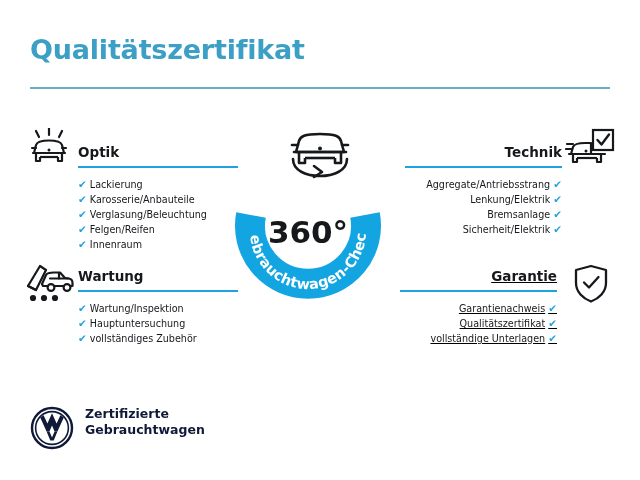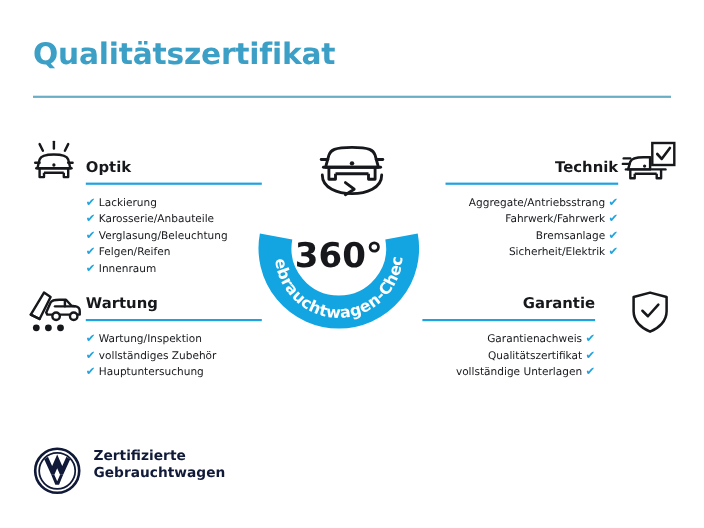--- a/index.html
+++ b/index.html
@@ -35,21 +35,21 @@
     background: #6aadc4;
   }
 
   
   .section {
     position: absolute;
   }
   .sec-optik    { left: 78px;  top: 144px; width: 160px; }
   .sec-wartung  { left: 78px;  top: 268px; width: 160px; }
   .sec-technik  { left: 405px; top: 144px; width: 157px; text-align: right; }
-  .sec-garantie { left: 384px; top: 268px; width: 157px; text-align: right; }
+  .sec-garantie { left: 400px; top: 268px; width: 157px; text-align: right; text-decoration: underline; }
 
   .sec-heading {
     font-size: 13.5px;
     font-weight: bold;
     color: #16181c;
     line-height: 17px;
     white-space: nowrap;
   }
   .sec-rule {
     height: 2px;
@@ -169,22 +169,22 @@
     <circle cx="20" cy="36" r="3.1" fill="#16181c"></circle>
     <circle cx="31" cy="36" r="3.1" fill="#16181c"></circle>
   </svg>
 </span>
 
 <div class="section sec-wartung sec-left">
   <div class="sec-heading">Wartung</div>
   <div class="sec-rule"></div>
   <ul class="sec-list">
     <li><span class="check">✔</span><span>Wartung/Inspektion</span></li>
+    <li><span class="check">✔</span><span>Hauptuntersuchung</span></li>
     <li><span class="check">✔</span><span>vollständiges Zubehör</span></li>
-    <li><span class="check">✔</span><span>Hauptuntersuchung</span></li>
   </ul>
 </div>
 
 <span class="sec-icon ico-technik">
   <svg width="50" height="40" viewBox="0 0 50 40" fill="none">
     <rect x="28" y="2" width="20" height="20" stroke="#16181c" stroke-width="2.2" fill="none"></rect>
     <path d="M32.5 12 L36.5 16.5 L44 6.5" stroke="#16181c" stroke-width="2.4" stroke-linecap="round" stroke-linejoin="round" fill="none"></path>
     <path d="M6 26 L8 19 C9 16.5 11.5 15 20 15 L26 15 L26 26 Z" stroke="#16181c" stroke-width="2.2" stroke-linejoin="round" fill="none"></path>
     <line x1="4" y1="26" x2="40" y2="26" stroke="#16181c" stroke-width="2.2" stroke-linecap="round"></line>
     <circle cx="21" cy="23" r="1.5" fill="#16181c"></circle>
@@ -194,21 +194,21 @@
     <line x1="2" y1="16" x2="8" y2="16" stroke="#16181c" stroke-width="2.2" stroke-linecap="round"></line>
     <line x1="1" y1="21" x2="7" y2="21" stroke="#16181c" stroke-width="2.2" stroke-linecap="round"></line>
   </svg>
 </span>
 
 <div class="section sec-technik sec-right">
   <div class="sec-heading">Technik</div>
   <div class="sec-rule"></div>
   <ul class="sec-list">
     <li><span>Aggregate/Antriebsstrang</span><span class="check">✔</span></li>
-    <li><span>Fahrwerk/Fahrwerk</span><span class="check">✔</span></li>
+    <li><span>Lenkung/Elektrik</span><span class="check">✔</span></li>
     <li><span>Bremsanlage</span><span class="check">✔</span></li>
     <li><span>Sicherheit/Elektrik</span><span class="check">✔</span></li>
   </ul>
 </div>
 
 <span class="sec-icon ico-garantie">
   <svg width="38" height="42" viewBox="0 0 38 42" fill="none">
     <path d="M19 3 L34 7 L34 20 C34 29 27 35.5 19 38.5 C11 35.5 4 29 4 20 L4 7 Z" stroke="#16181c" stroke-width="2.3" stroke-linejoin="round" fill="none"></path>
     <path d="M12 19.5 L17 24.5 L26.5 14" stroke="#16181c" stroke-width="2.3" stroke-linecap="round" stroke-linejoin="round" fill="none"></path>
   </svg>

